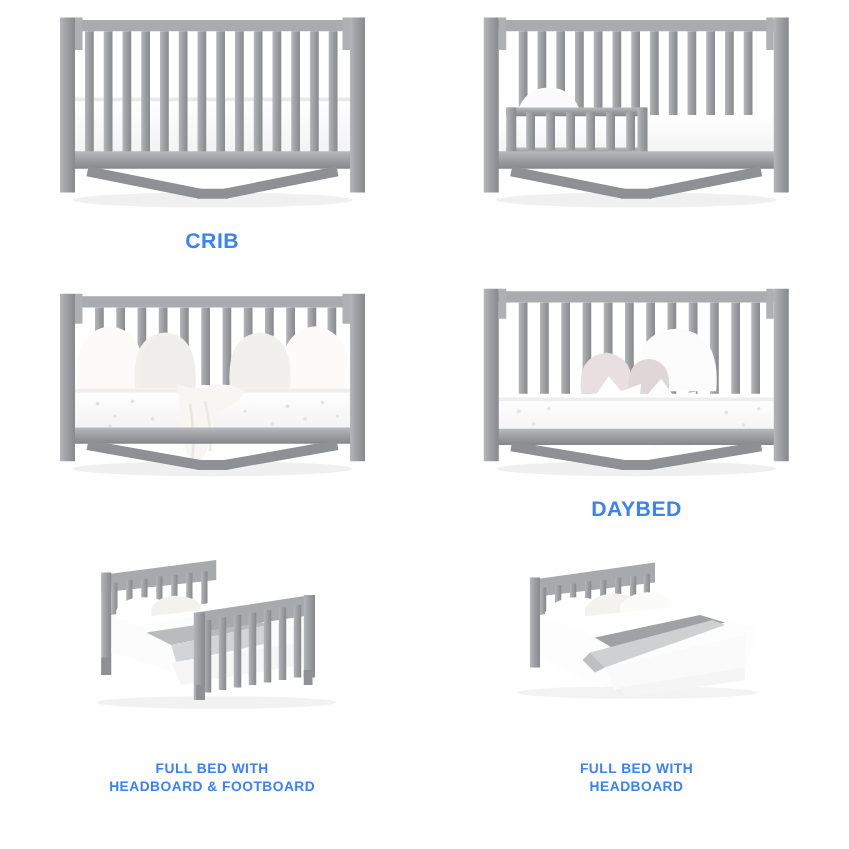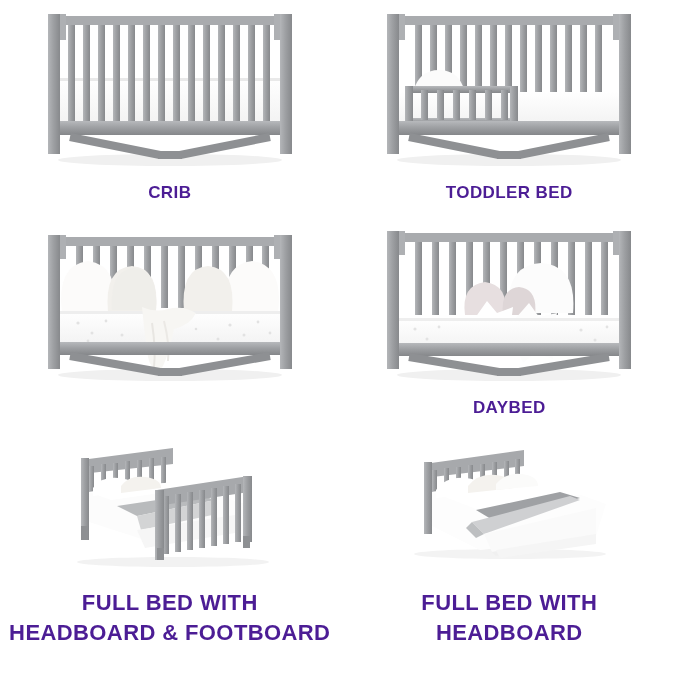--- a/index.html
+++ b/index.html
@@ -31,29 +31,29 @@
   .figure {
     position: relative;
     width: 100%;
     display: flex;
     align-items: flex-end;
     justify-content: center;
   }
   .row1 .figure, .row2 .figure { height: 178px; }
   .row3 .figure { height: 150px; }
   .caption {
-    color: #4c1d95;
+    color: #3b82f6;
     font-weight: bold;
     font-size: 17px;
     letter-spacing: 0.4px;
     text-align: center;
     line-height: 1.35;
     white-space: pre-line;
   }
-  .row3 .caption { font-size: 22px; margin-top: 8px; }
+  .row3 .caption { font-size: 11px; margin-top: 28px; }
   .row1 .caption, .row2 .caption { margin-top: 4px; }
   svg { display: block; }
 </style>
 </head>
 <body>
 
 <div class="grid">
 
   <div class="cell row1">
     <div class="figure">
@@ -164,21 +164,20 @@
         <rect x="30" y="14" width="6" height="26" fill="#aeb0b3"></rect>
         <rect x="244" y="14" width="6" height="26" fill="#aeb0b3"></rect>
 
         <g stroke="#8e9093" stroke-width="8">
           <line x1="40" y1="137" x2="130" y2="155"></line>
           <line x1="240" y1="137" x2="150" y2="155"></line>
         </g>
         <line x1="128" y1="155" x2="152" y2="155" stroke="#8e9093" stroke-width="8"></line>
       </svg>
     </div>
-    <div class="caption">TODDLER BED</div>
   </div>
 
   <div class="cell row2">
     <div class="figure">
       <svg width="280" height="178" viewBox="0 0 280 178" aria-hidden="true">
         <ellipse cx="140" cy="160" rx="112" ry="6" fill="#f0f0f0"></ellipse>
         <path d="M20 22 L260 22 L250 31 L30 31 Z" fill="#a9abae"></path>
 
         <g fill="url(#woodV)">
           <rect x="46" y="31" width="7" height="62"></rect>

